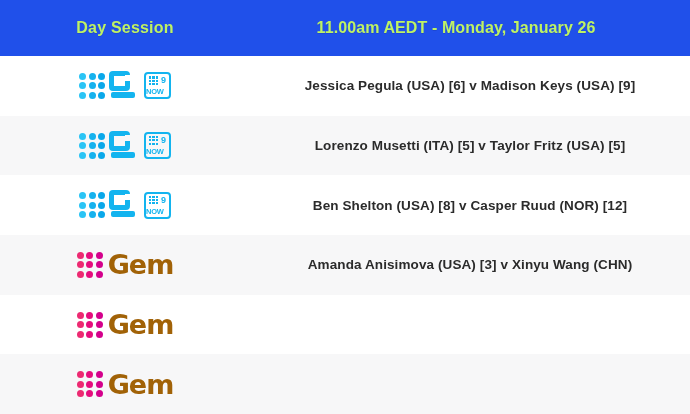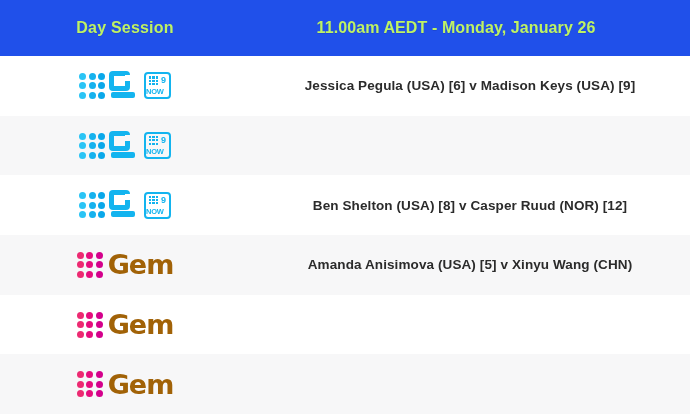--- a/index.html
+++ b/index.html
@@ -229,20 +229,21 @@
                 <i></i>
                 <i></i>
                 <i></i>
                 <i></i>
       </span>
       <span class="mininine">9</span>
       <span class="nowtext">NOW</span>
     </div>
   </div>
 </div>
+        <div class="row-match">Lorenzo Musetti (ITA) [5] v Taylor Fritz (USA) [5]</div>
       </div>
       <div class="row">
         <div class="row-channel">
   <div class="logo logo-9now">
     <div class="dots">
       <i class="d0"></i>
               <i class="d1"></i>
               <i class="d2"></i>
       <i class="d0"></i>
               <i class="d1"></i>
@@ -285,21 +286,21 @@
       <i class="p0"></i>
               <i class="p1"></i>
               <i class="p2"></i>
       <i class="p0"></i>
               <i class="p1"></i>
               <i class="p2"></i>
     </div>
     <div class="gem-word">Gem</div>
   </div>
 </div>
-        <div class="row-match">Amanda Anisimova (USA) [5] v Xinyu Wang (CHN)</div>
+        <div class="row-match">Amanda Anisimova (USA) [3] v Xinyu Wang (CHN)</div>
       </div>
       <div class="row">
         <div class="row-channel">
   <div class="logo logo-gem">
     <div class="dots">
       <i class="p0"></i>
               <i class="p1"></i>
               <i class="p2"></i>
       <i class="p0"></i>
               <i class="p1"></i>

